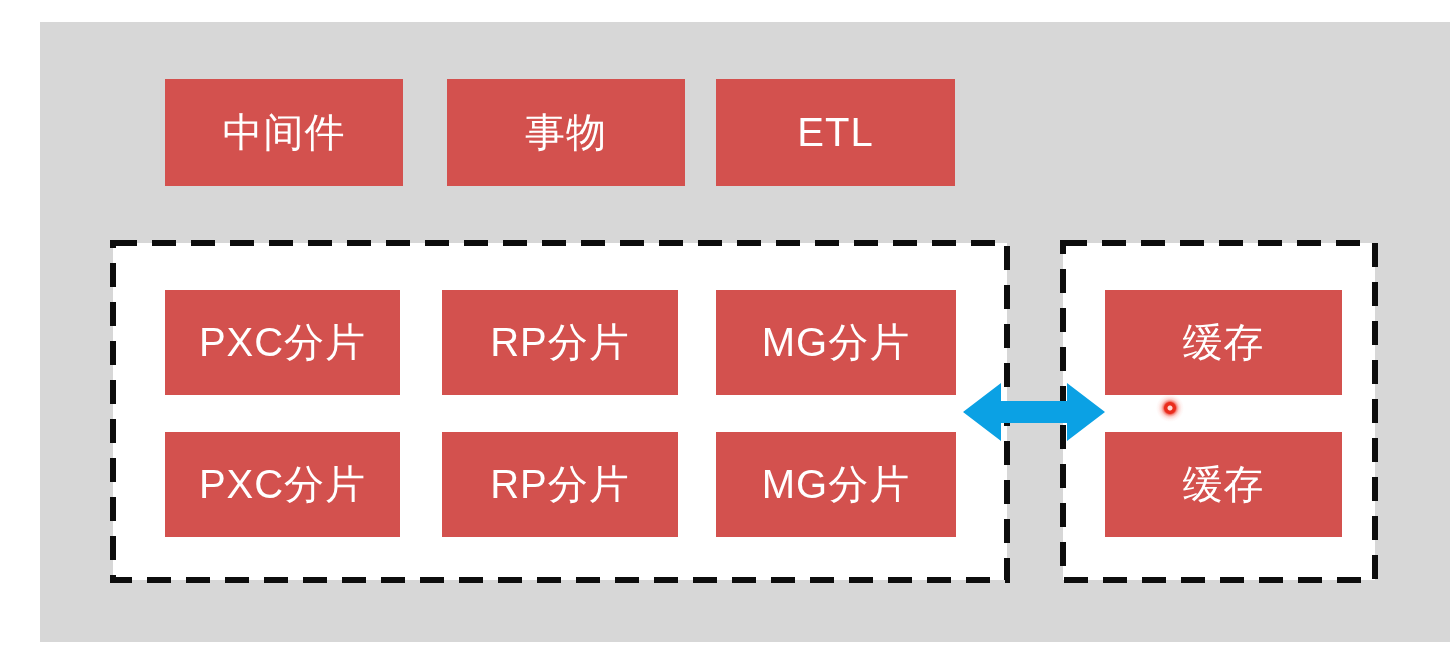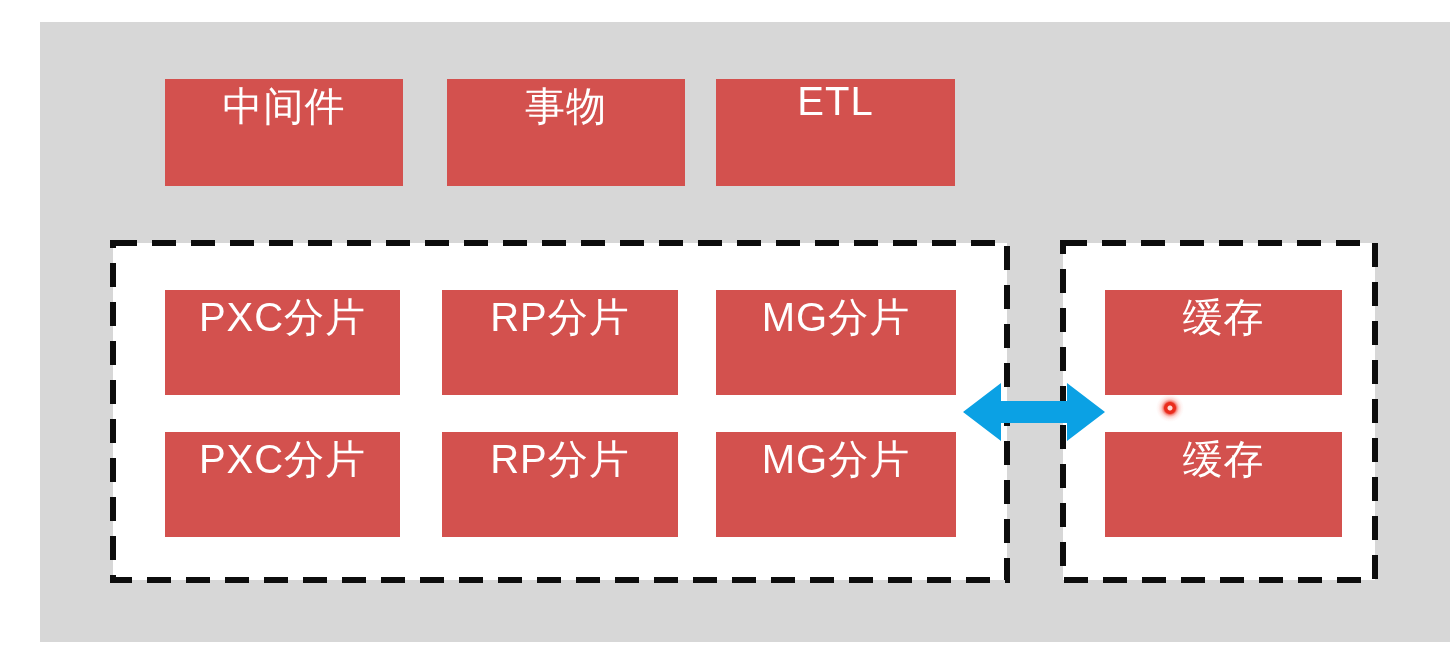--- a/index.html
+++ b/index.html
@@ -22,20 +22,21 @@
     top: 22px;
     width: 1410px;
     height: 620px;
     background: var(--panel, #d7d7d7);
   }
   .rbox {
     position: absolute;
     background: var(--box, #d3514e);
     color: var(--box-text, #ffffff);
     display: flex;
+    align-items: center;
     justify-content: center;
     font-size: 40px;
     letter-spacing: 1px;
     white-space: nowrap;
   }
   .dashed-container {
     position: absolute;
   }
   .dashed-container svg {
     display: block;

